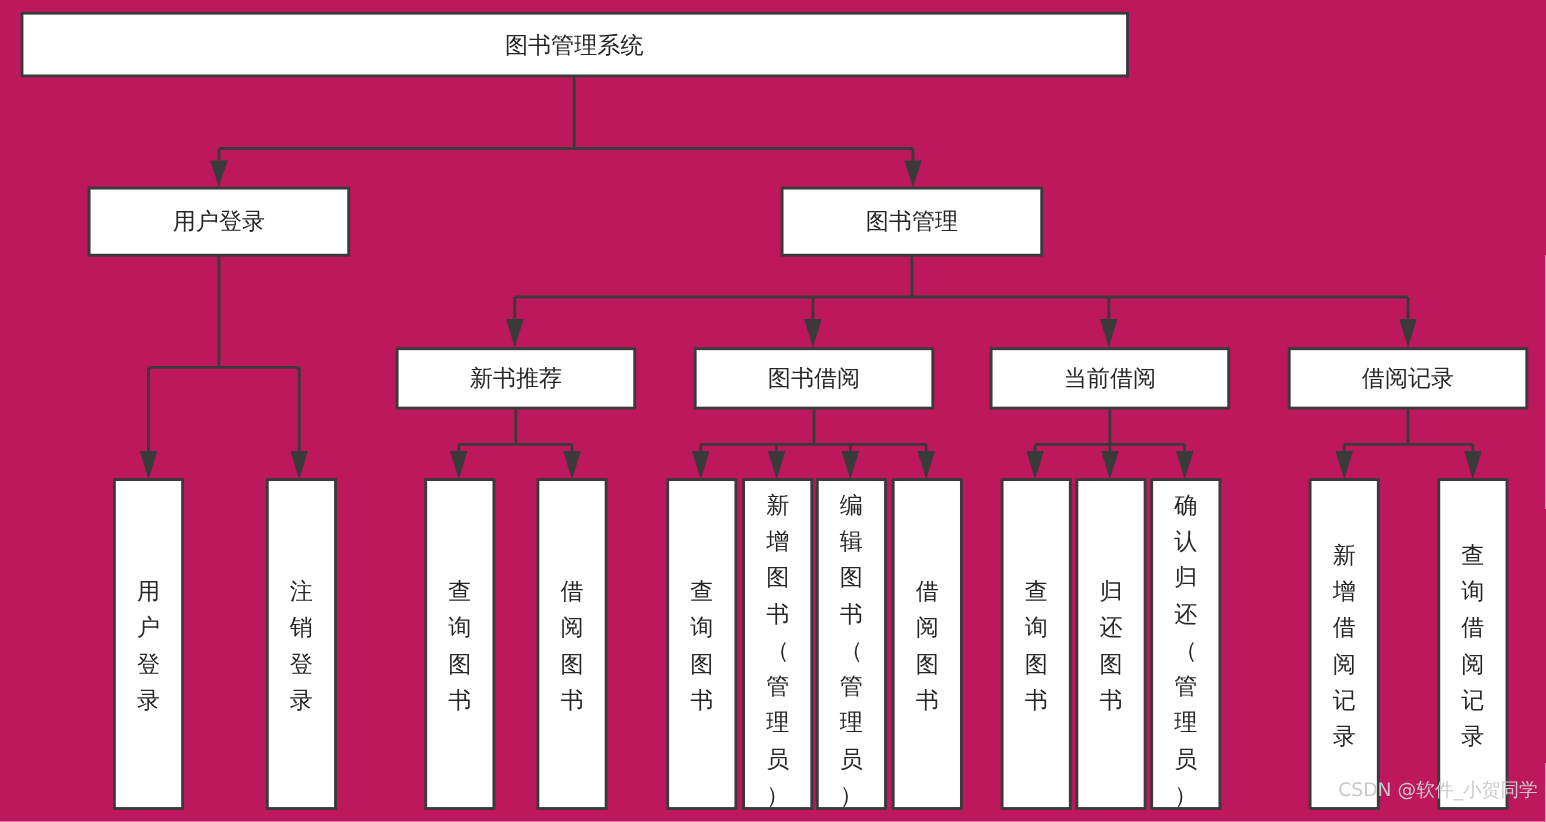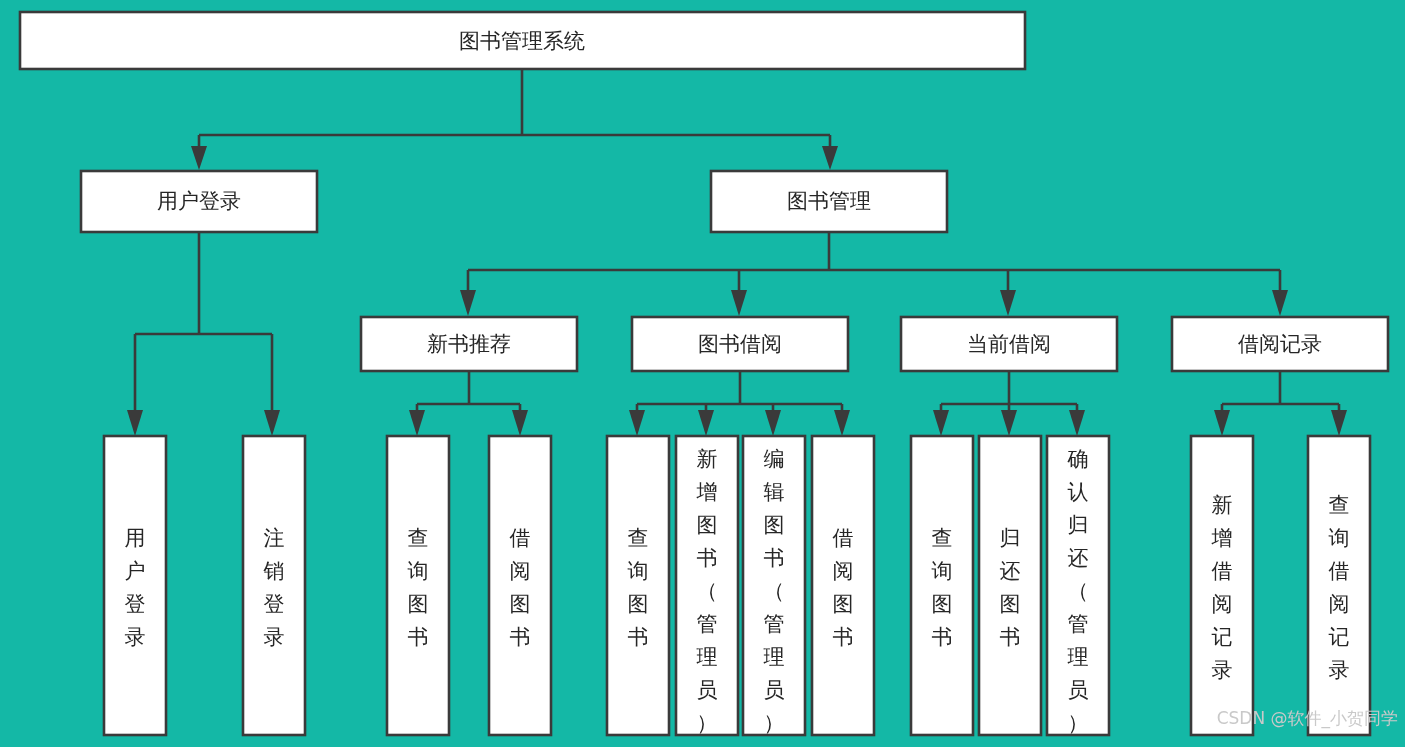--- a/index.html
+++ b/index.html
@@ -11,21 +11,21 @@
   body {
     width: 1405px;
     height: 747px;
     font-family: "DejaVu Sans", "Liberation Sans", sans-serif;
     overflow: hidden;
   }
   #diagram-root {
     position: relative;
     width: 1405px;
     height: 747px;
-    background: #14b8a6;
+    background: #be185d;
   }
   svg#tree-svg {
     position: absolute;
     top: 0;
     left: 0;
     width: 1405px;
     height: 747px;
     display: block;
   }
   .node-box {

